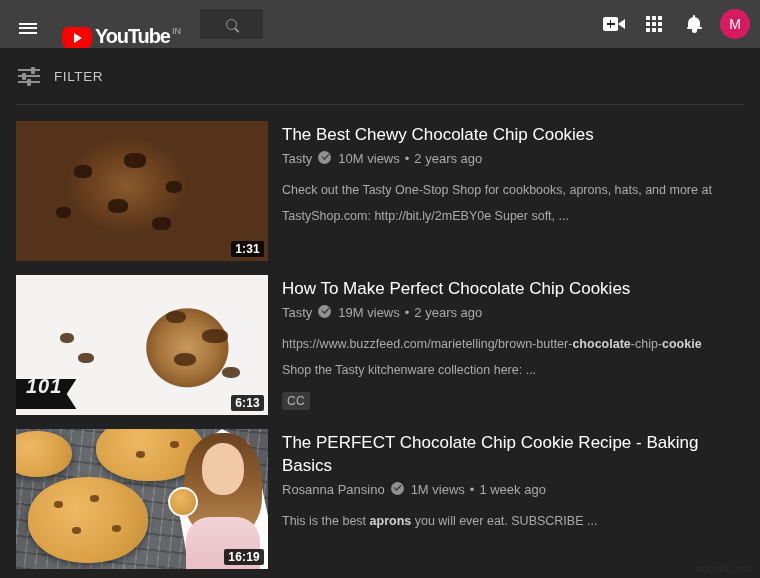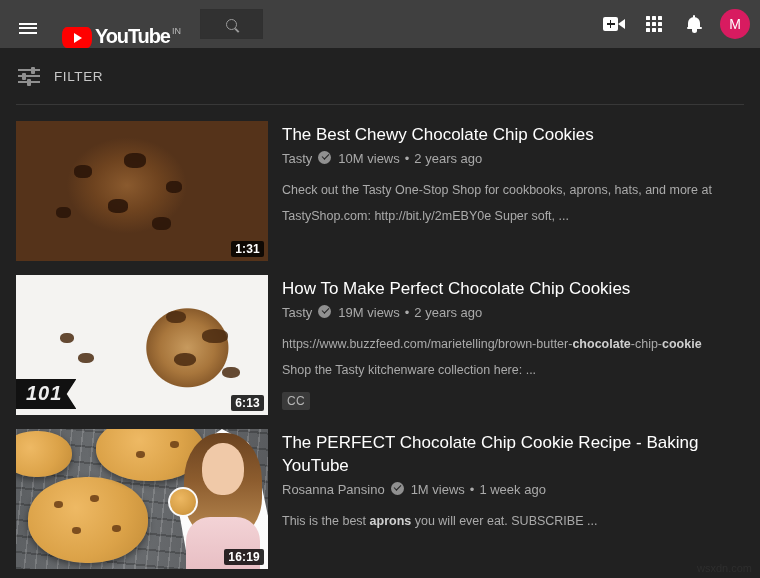--- a/index.html
+++ b/index.html
@@ -239,22 +239,22 @@
     font-weight: bold;
     padding: 1px 4px;
     border-radius: 2px;
     letter-spacing: 0.2px;
   }
   .ribbon {
     position: absolute;
     left: 0; bottom: 6px;
     height: 30px;
     background: #111;
-    display: flex; align-items: flex-end;
-    padding: 0 14px 4px 10px;
+    display: flex; align-items: center;
+    padding: 0 14px 15px 10px;
     clip-path: polygon(0 0, 100% 0, 84% 50%, 100% 100%, 0 100%);
   }
   .ribbon span {
     color: #eee;
     font-size: 20px;
     font-weight: bold;
     font-style: italic;
     letter-spacing: 1px;
   }
 
@@ -533,21 +533,21 @@
       </span>
       <span class="ck" style="width:70px;height:46px;left:-14px;top:2px;"></span>
       <span class="person"></span>
       <span class="hair"></span>
       <span class="face"></span>
       <span class="torso"></span>
       <span class="hand-cookie"></span>
       <span class="duration">16:19</span>
     </div>
     <div class="info">
-      <div class="vtitle">The PERFECT Chocolate Chip Cookie Recipe - Baking YouTube</div>
+      <div class="vtitle">The PERFECT Chocolate Chip Cookie Recipe - Baking Basics</div>
       <div class="meta">
         <span class="channel">Rosanna Pansino</span>
         <span class="verified"></span>
         <span>1M views</span>
         <span class="sep">•</span>
         <span>1 week ago</span>
       </div>
       <div class="desc">This is the best <b>aprons</b> you will ever eat. SUBSCRIBE ...</div>
     </div>
   </div>

